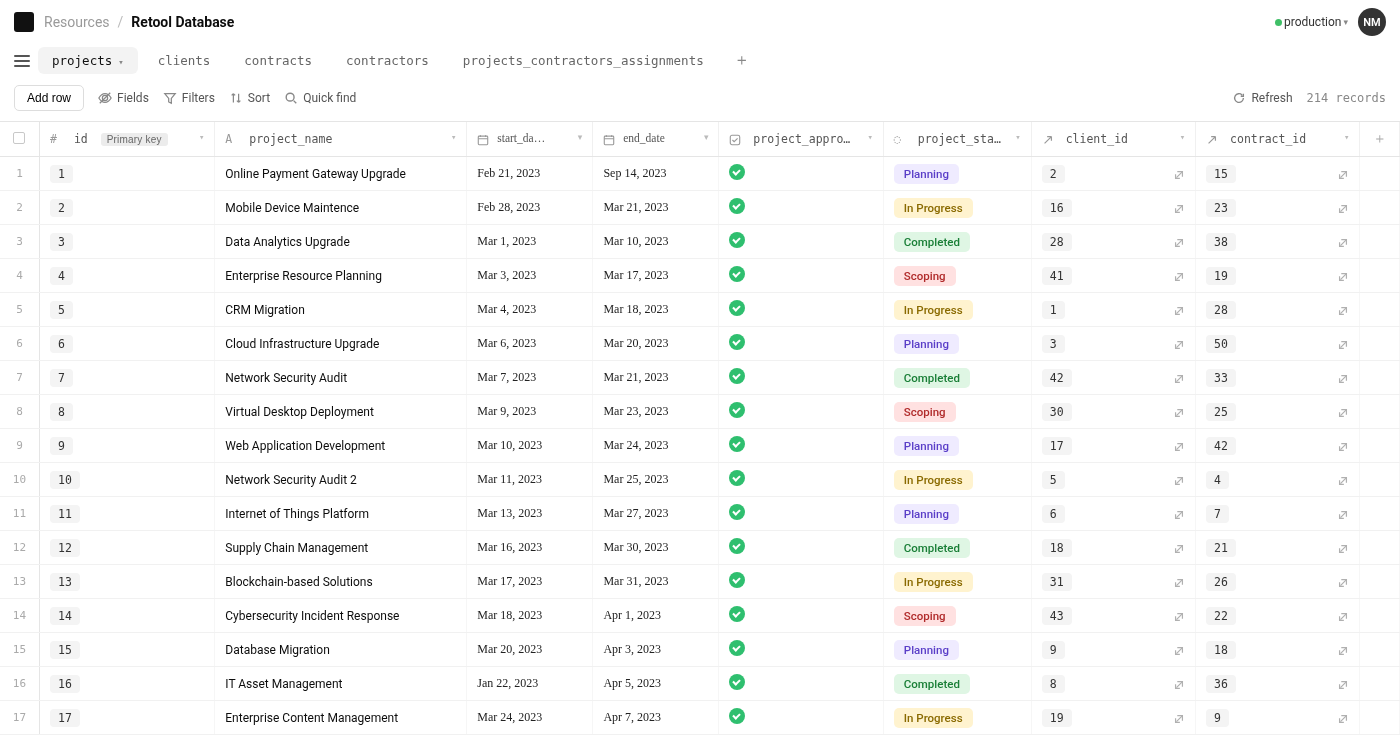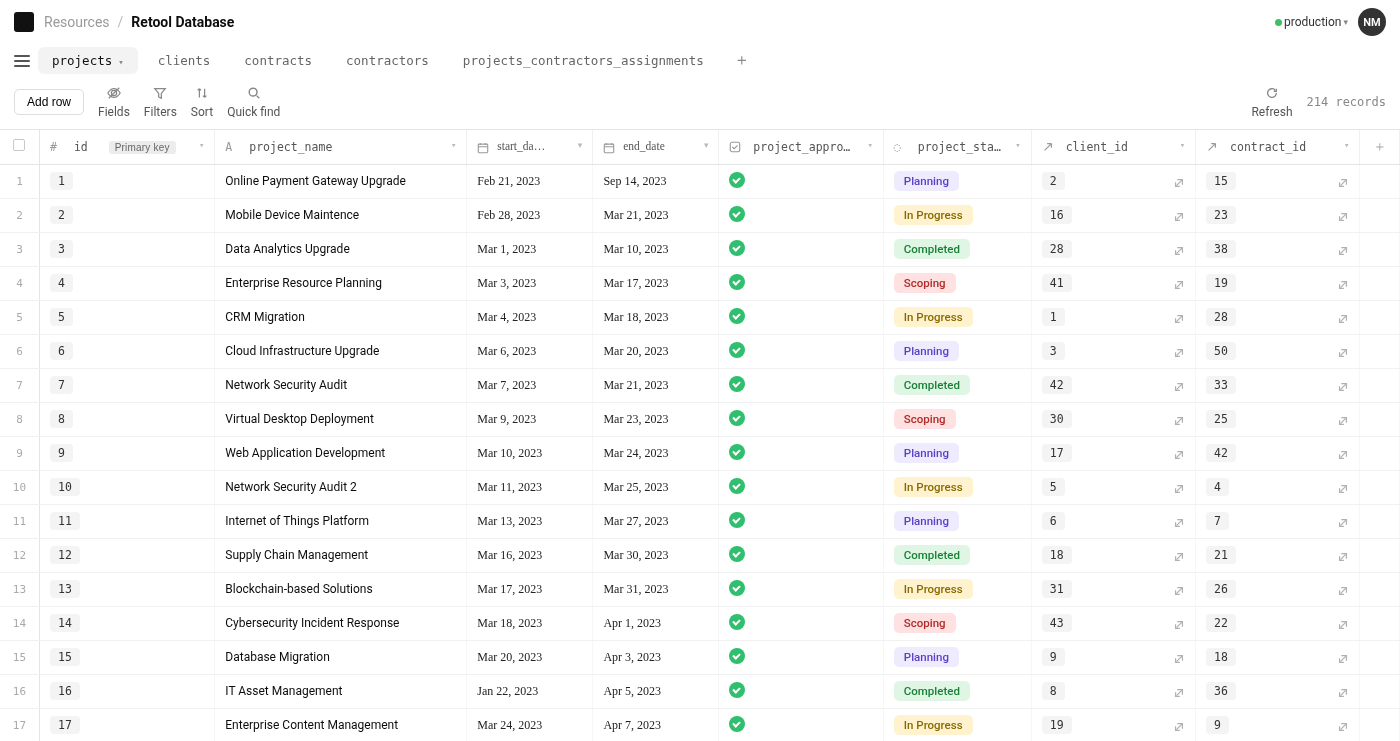--- a/index.html
+++ b/index.html
@@ -62,21 +62,21 @@
 
 .toolbar {
   display:flex; align-items:center; gap:14px;
   padding: 4px 14px 10px 14px;
   font-size:12px;
 }
 .btn-addrow {
   border:1px solid #ddd; border-radius:5px; padding:5px 12px;
   font-size:12px; background:#fff; cursor:pointer;
 }
-.tool-item { display:flex; align-items:center; gap:5px; color:#555; cursor:pointer;flex-direction:column; }
+.tool-item { display:flex; align-items:center; gap:5px; color:#555; cursor:pointer; }
 .tool-item .ico { width:14px; color:#888; }
 .toolbar .spacer { flex:1; }
 .records { font-family: ui-monospace, monospace; color:#888; font-size:12px; }
 
 
 .table-viewport { flex:1; overflow:auto; border-top:1px solid #e5e5e5; }
 table { border-collapse:collapse; width:100%; font-size:12px; }
 thead th {
   position:sticky; top:0; background:#fff; z-index:2;
   border-bottom:1px solid #e5e5e5; border-right:1px solid #f0f0f0;
@@ -98,21 +98,21 @@
 .hdr-checkbox { width:12px; height:12px; border:1px solid #c8c8c8; border-radius:2px; display:inline-block; }
 
 .id-chip, .fk-chip {
   display:inline-block; background:#f4f4f4; color:#333;
   padding:2px 8px; border-radius:4px; font-family: ui-monospace, monospace;
   font-size:11.5px;
 }
 .fk-cell { display:flex; align-items:center; gap:8px; justify-content:space-between; }
 .fk-open { width:12px; height:12px; color:#b0b0b0; flex-shrink:0; }
 
-.pk-pill { background:#ececec; color:#666; font-size:10px; padding:1px 6px; border-radius:3px; margin-left:14px; font-family: -apple-system, sans-serif; text-transform: none; letter-spacing:0.2px; }
+.pk-pill { background:#ececec; color:#666; font-size:10px; padding:1px 6px; border-radius:3px; margin-left:6px; font-family: -apple-system, sans-serif; text-transform: none; letter-spacing:0.2px; }
 
 .check { width:16px; height:16px; border-radius:50%; background:#2fbf6f; position:relative; display:inline-block; }
 .check::after { content:""; position:absolute; left:4px; top:5px; width:5px; height:3px; border-left:2px solid #fff; border-bottom:2px solid #fff; transform:rotate(-45deg); }
 
 .status-pill { display:inline-block; padding:3px 10px; border-radius:5px; font-size:11.5px; font-weight:500; }
 .status-planning   { background:#efebff; color:#5a3ec8; }
 .status-inprogress { background:#fff3cf; color:#8a6a00; }
 .status-completed  { background:#dff6e4; color:#1a7f37; }
 .status-scoping    { background:#ffe1e1; color:#b02a2a; }
 

